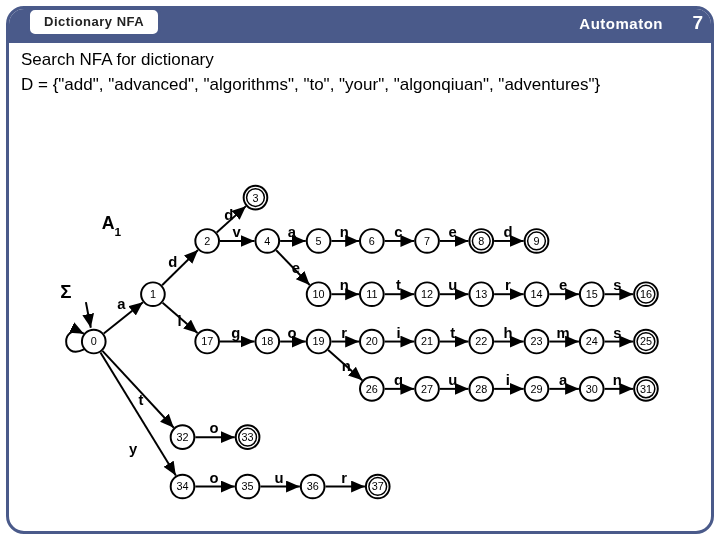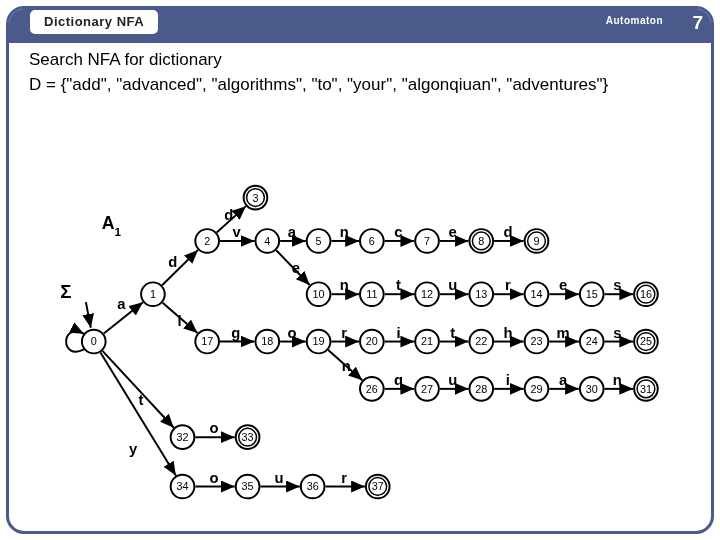--- a/index.html
+++ b/index.html
@@ -1,24 +1,24 @@
 <!DOCTYPE html>
 <html><head>
 <meta charset="utf-8">
 <style>
   * { box-sizing: border-box; margin: 0; padding: 0; }
   body { width: 720px; height: 540px; background: #fff; font-family: Arial, sans-serif; position: relative; overflow: hidden; }
   .slide-frame { position: absolute; top: 6px; left: 6px; right: 6px; bottom: 6px; border: 3px solid #4a5a8a; border-radius: 18px; }
   .header-bar { position: absolute; top: 0; left: 0; right: 0; height: 34px; background: #4a5a8a; border-radius: 15px 15px 0 0; display: flex; align-items: flex-start; }
   .header-tab { position: absolute; top: -2px; left: 18px; height: 30px; background: #fff; border: 3px solid #4a5a8a; border-radius: 8px; padding: 2px 14px; }
   .header-title { font-size: 13px; font-weight: bold; color: #222; letter-spacing: 0.5px; }
-  .header-right { position: absolute; right: 48px; top: 6px; font-size: 10px; font-weight: bold; color: #fff; letter-spacing: 0.5px; }
+  .header-right { position: absolute; right: 48px; top: 6px; font-size: 15px; font-weight: bold; color: #fff; letter-spacing: 0.5px; }
   .header-pagenum { position: absolute; right: 8px; top: 3px; font-size: 19px; font-weight: bold; color: #fff; }
   .content { position: absolute; top: 40px; left: 12px; right: 12px; bottom: 10px; }
-  .desc { font-size: 17px; line-height: 1.25; color: #000; margin-bottom: 4px; margin-left: 8px; }
+  .desc { font-size: 17px; line-height: 1.25; color: #000; margin-bottom: 4px; }
   .diagram { position: absolute; top: 48px; left: 0; right: 0; bottom: 0; }
   .diagram svg { width: 100%; height: 100%; }
 </style>
 </head>
 <body>
 
 <div class="slide-frame">
   <div class="header-bar">
     <div class="header-tab">
       <span class="header-title">Dictionary NFA</span>

